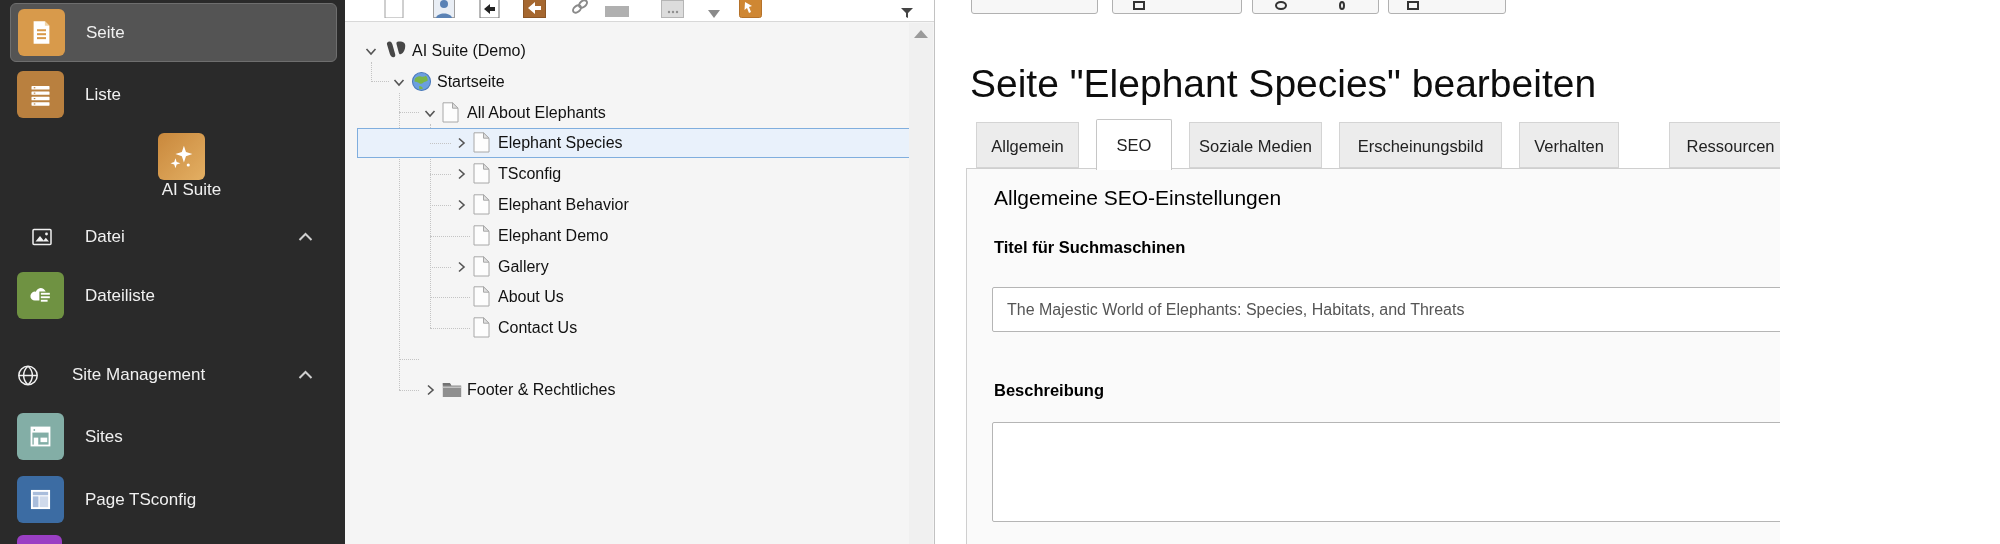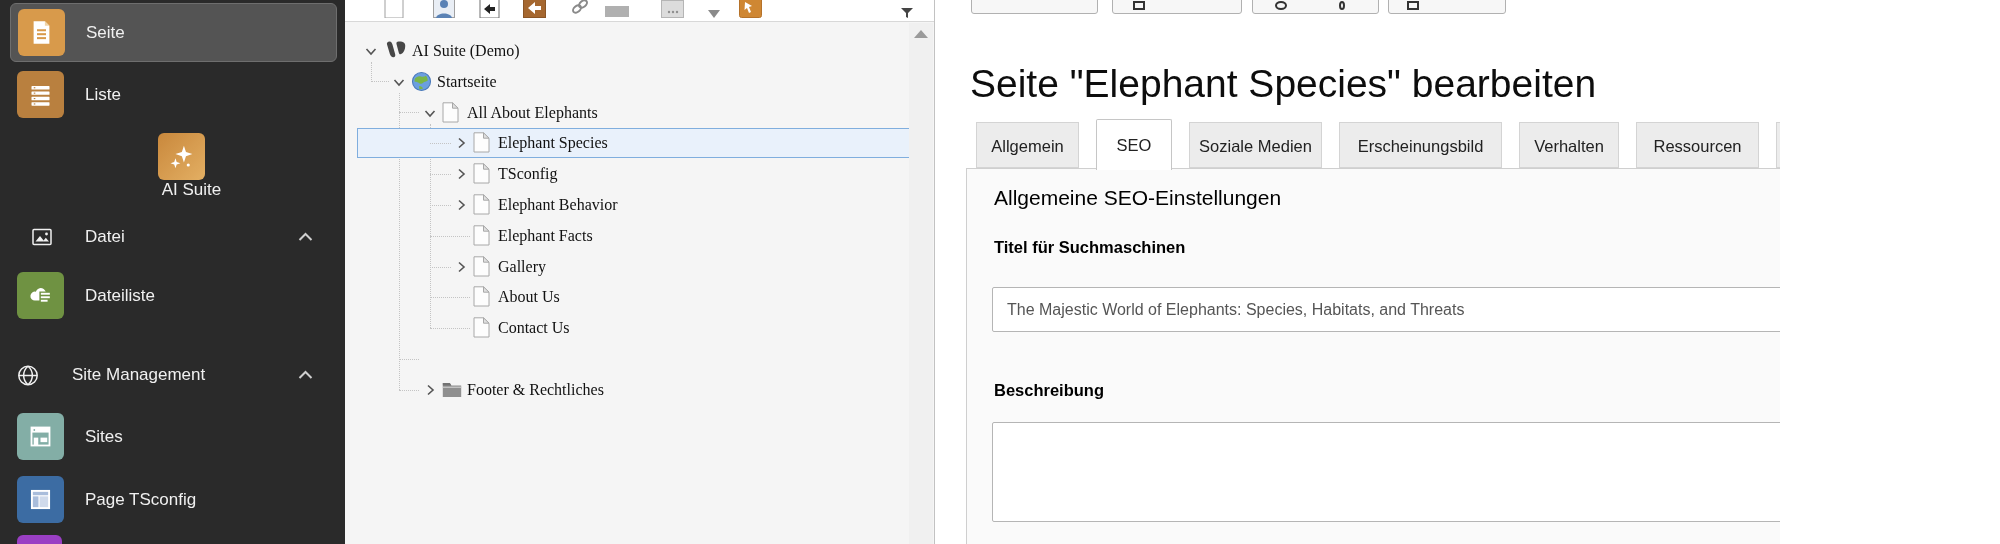--- a/index.html
+++ b/index.html
@@ -14,21 +14,21 @@
             display:flex;align-items:center;justify-content:center;}
   .mini-icon{width:24px;height:24px;flex:0 0 24px;display:flex;align-items:center;justify-content:center;}
   .side-label{color:#f0f0f0;font-size:17px;white-space:nowrap;}
   .side-caret{position:absolute;left:297px;top:50%;transform:translateY(-50%);line-height:0;}
   .active-item{position:absolute;left:10px;top:3px;width:327px;height:59px;background:#545454;
                border:1px solid #6e6e6e;border-radius:6px;}
   .purple-sliver{position:absolute;left:17px;top:535px;width:45px;height:9px;background:#9a3fc4;border-radius:6px 6px 0 0;}
 
   
   .tree-panel{position:absolute;left:345px;top:0;width:590px;height:544px;background:#f5f5f5;
-              border-right:1px solid #c2c2c2;font-family:Liberation Serif, serif;}
+              border-right:1px solid #c2c2c2;}
   .tree-toolbar{position:absolute;left:0;top:0;right:0;height:22px;background:#fff;
                 border-bottom:1px solid #d8d8d8;overflow:hidden;}
   .tico{position:absolute;top:-6px;width:24px;height:24px;display:flex;align-items:flex-end;justify-content:center;}
   .tree-scrollbar{position:absolute;right:1px;top:23px;width:24px;bottom:0;background:#f0f0f0;}
   .scroll-up{position:absolute;left:5px;top:7px;width:0;height:0;
              border-left:7px solid transparent;border-right:7px solid transparent;border-bottom:8px solid #9a9a9a;}
   .tree-row{position:absolute;height:30px;line-height:30px;font-size:16px;color:#111;white-space:nowrap;}
   .tree-row .lbl{vertical-align:middle;}
   .texp{position:absolute;top:8px;width:14px;height:14px;line-height:0;}
   .ticon{position:absolute;top:4px;line-height:0;}
@@ -334,21 +334,21 @@
             <path d="M10.5.8L16 6.2h-5.5z" fill="#e0e0e0" stroke="#a8a8a8"></path>
           </svg></span>
       <span class="lbl" style="position:absolute;left:153px;">Elephant Behavior</span>
     </div>
 
     <div class="tree-row" style="left:0;top:221px;right:25px;">
       <span class="ticon" style="left:128px;"><svg width="17" height="21" viewBox="0 0 17 21">
             <path d="M1 .8h9.5L16 6.2V20H1z" fill="#fdfdfd" stroke="#a8a8a8"></path>
             <path d="M10.5.8L16 6.2h-5.5z" fill="#e0e0e0" stroke="#a8a8a8"></path>
           </svg></span>
-      <span class="lbl" style="position:absolute;left:153px;">Elephant Facts</span>
+      <span class="lbl" style="position:absolute;left:153px;">Elephant Demo</span>
     </div>
 
     <div class="tree-row" style="left:0;top:252px;right:25px;">
       <span class="texp" style="left:109px;"><svg width="14" height="14" fill="none" stroke="#555" stroke-width="1.6">
             <path d="M5 2.5l5 4.5-5 4.5"></path>
           </svg></span>
       <span class="ticon" style="left:128px;"><svg width="17" height="21" viewBox="0 0 17 21">
             <path d="M1 .8h9.5L16 6.2V20H1z" fill="#fdfdfd" stroke="#a8a8a8"></path>
             <path d="M10.5.8L16 6.2h-5.5z" fill="#e0e0e0" stroke="#a8a8a8"></path>
           </svg></span>
@@ -406,21 +406,21 @@
     <h1 class="page-title">Seite "Elephant Species" bearbeiten</h1>
 
     <div class="tab-panel"></div>
 
     <div class="tabs">
       <div class="tab" style="min-width:103px;">Allgemein</div>
       <div class="tab active" style="min-width:76px;">SEO</div>
       <div class="tab" style="min-width:133px;">Soziale Medien</div>
       <div class="tab" style="min-width:163px;">Erscheinungsbild</div>
       <div class="tab" style="min-width:100px;">Verhalten</div>
-      <div class="tab" style="min-width:123px;">Ressourcen</div>
+      <div class="tab" style="min-width:123px;margin-left:33px;">Ressourcen</div>
       <div class="tab" style="min-width:110px;">Sprache</div>
     </div>
 
     <div class="section-heading">Allgemeine SEO-Einstellungen</div>
 
     <div class="field-label" style="top:238px;">Titel für Suchmaschinen</div>
 
     <input class="text-input" type="text" value="The Majestic World of Elephants: Species, Habitats, and Threats" style="">
 
     <div class="gen-btn" style="top:287px;">

